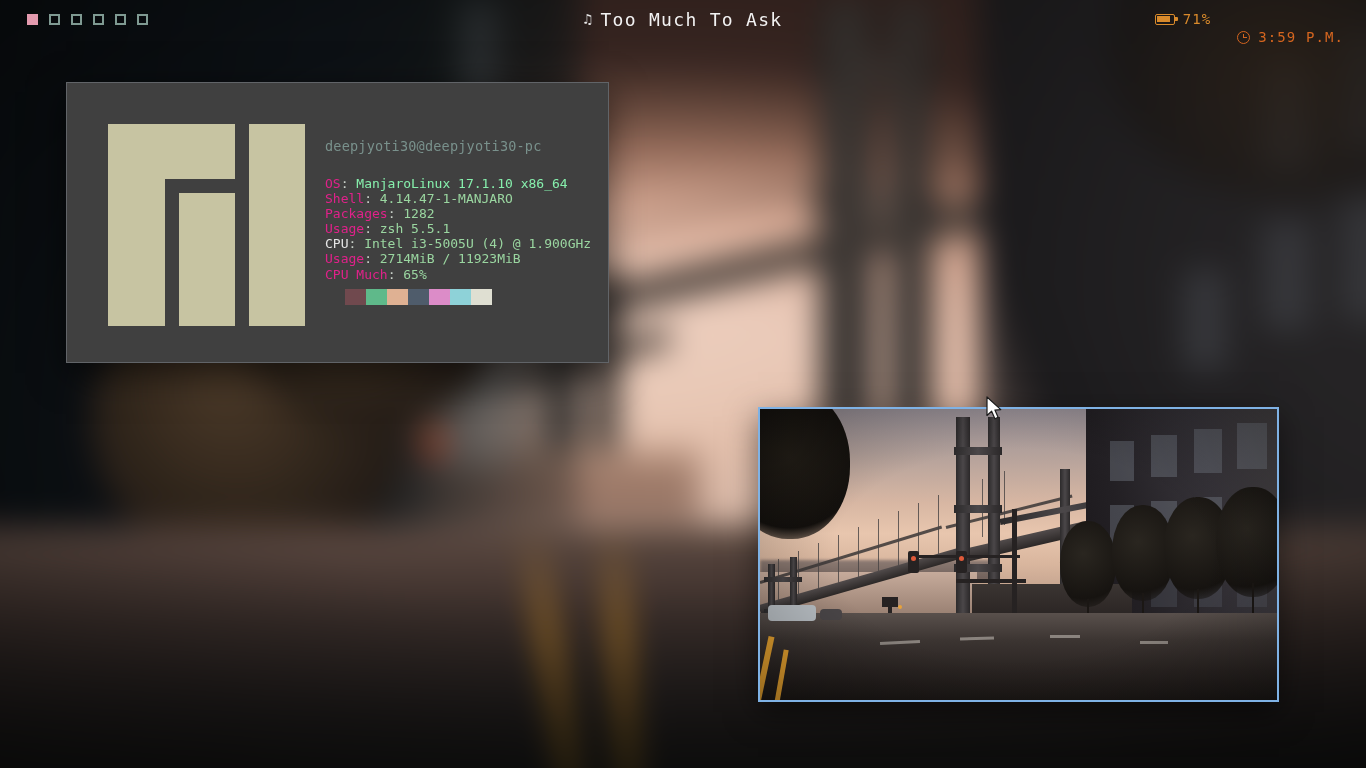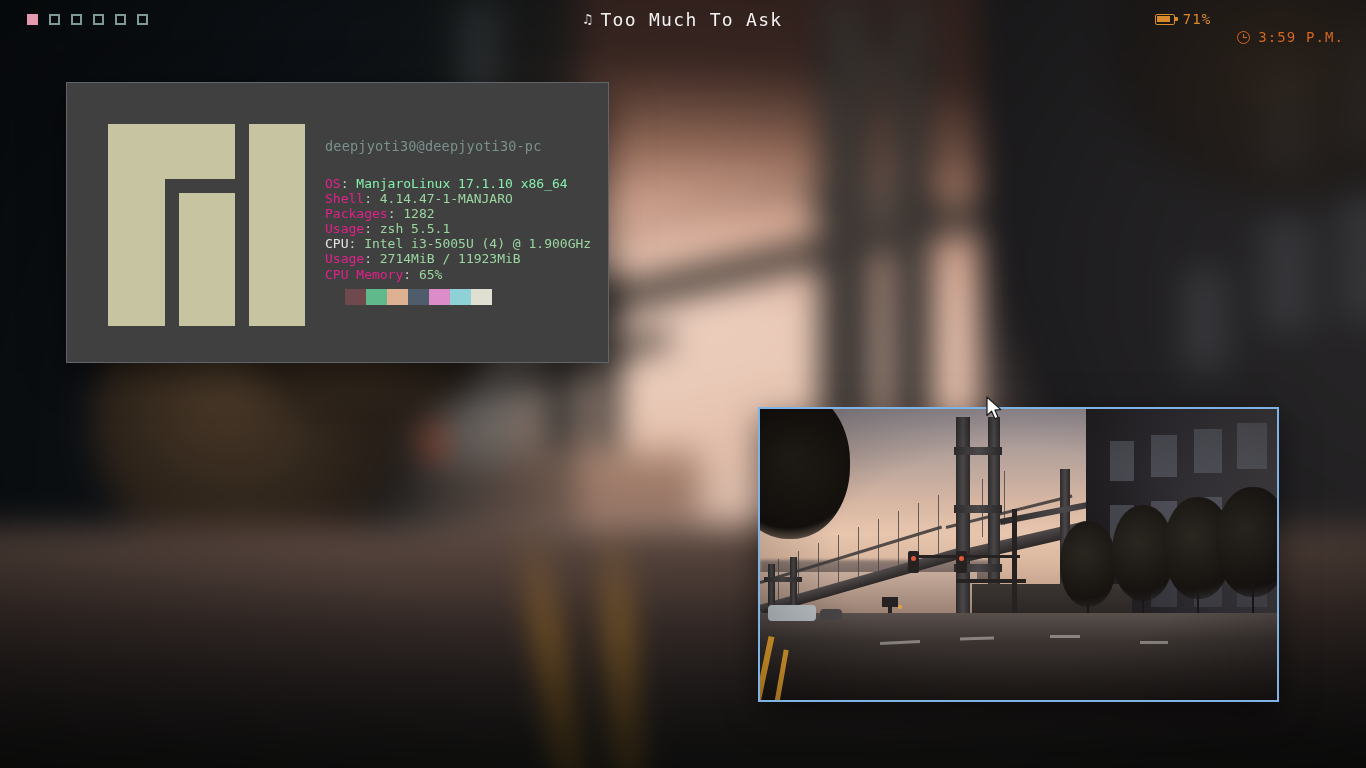--- a/index.html
+++ b/index.html
@@ -321,21 +321,21 @@
           <div class="row">
             <span class="k" style="color: rgb(224, 33, 138);">Usage</span><span class="sep">: </span><span class="v" style="color: rgb(154, 214, 160);">zsh 5.5.1</span>
           </div>
           <div class="row">
             <span class="k" style="color: #e5e5e5;">CPU</span><span class="sep">: </span><span class="v" style="color: rgb(154, 214, 160);">Intel i3-5005U (4) @ 1.900GHz</span>
           </div>
           <div class="row">
             <span class="k" style="color: rgb(224, 33, 138);">Usage</span><span class="sep">: </span><span class="v" style="color: rgb(154, 214, 160);">2714MiB / 11923MiB</span>
           </div>
           <div class="row">
-            <span class="k" style="color: rgb(224, 33, 138);">CPU Memory</span><span class="sep">: </span><span class="v" style="color: rgb(154, 214, 160);">65%</span>
+            <span class="k" style="color: rgb(224, 33, 138);">CPU Much</span><span class="sep">: </span><span class="v" style="color: rgb(154, 214, 160);">65%</span>
           </div>
         </div>
       </div>
 
       <div class="swatches">
         <div class="sw" style="background: rgb(112, 73, 78);"></div>
         <div class="sw" style="background: rgb(95, 185, 138);"></div>
         <div class="sw" style="background: rgb(223, 177, 147);"></div>
         <div class="sw" style="background: rgb(79, 92, 107);"></div>
         <div class="sw" style="background: rgb(220, 140, 200);"></div>

